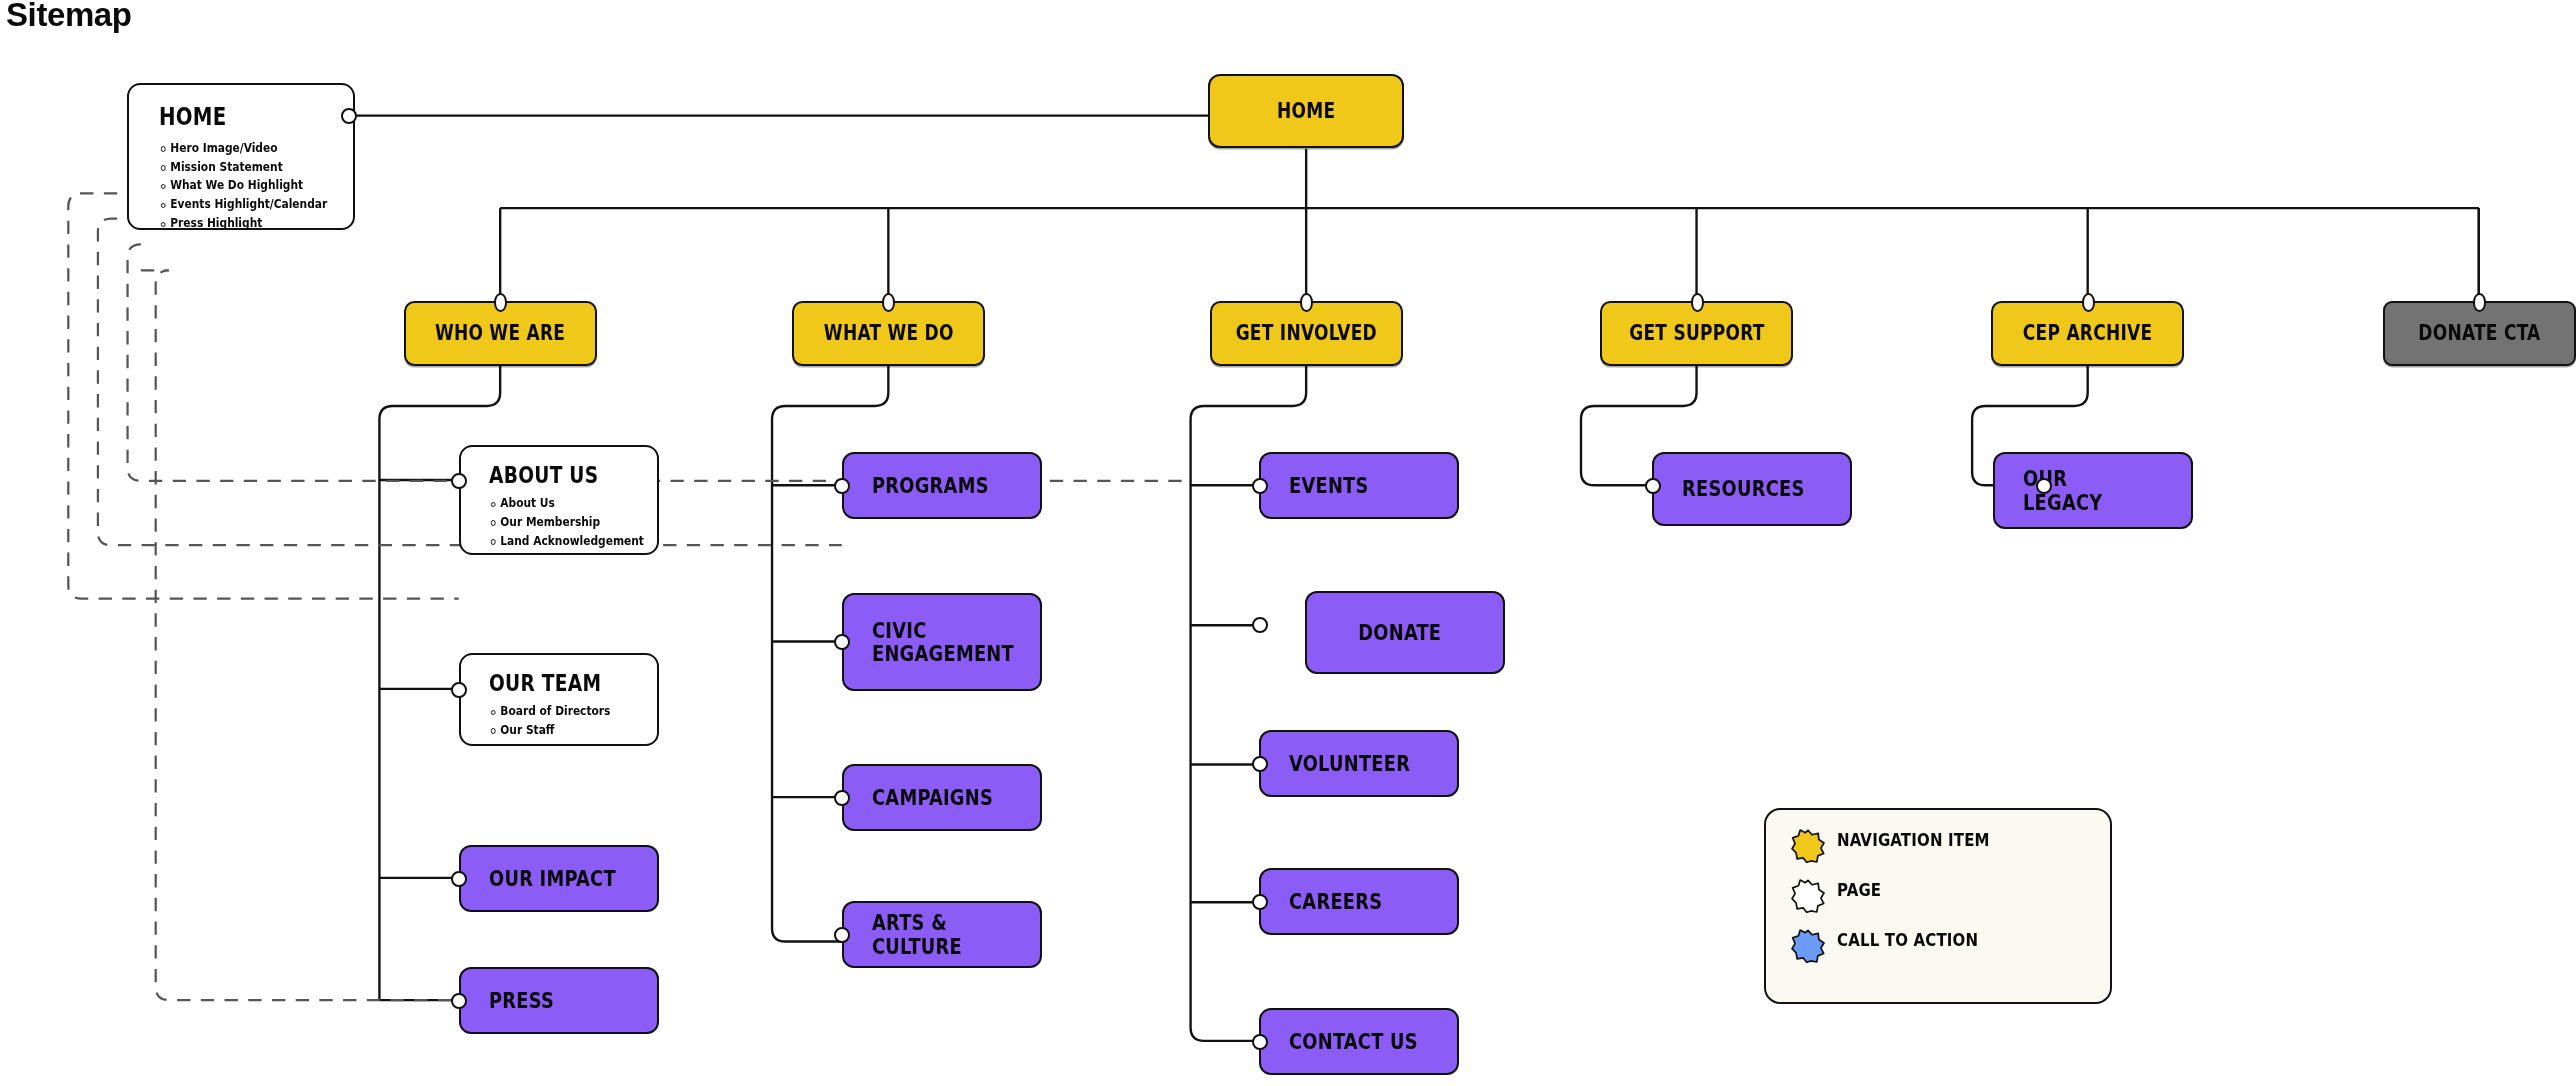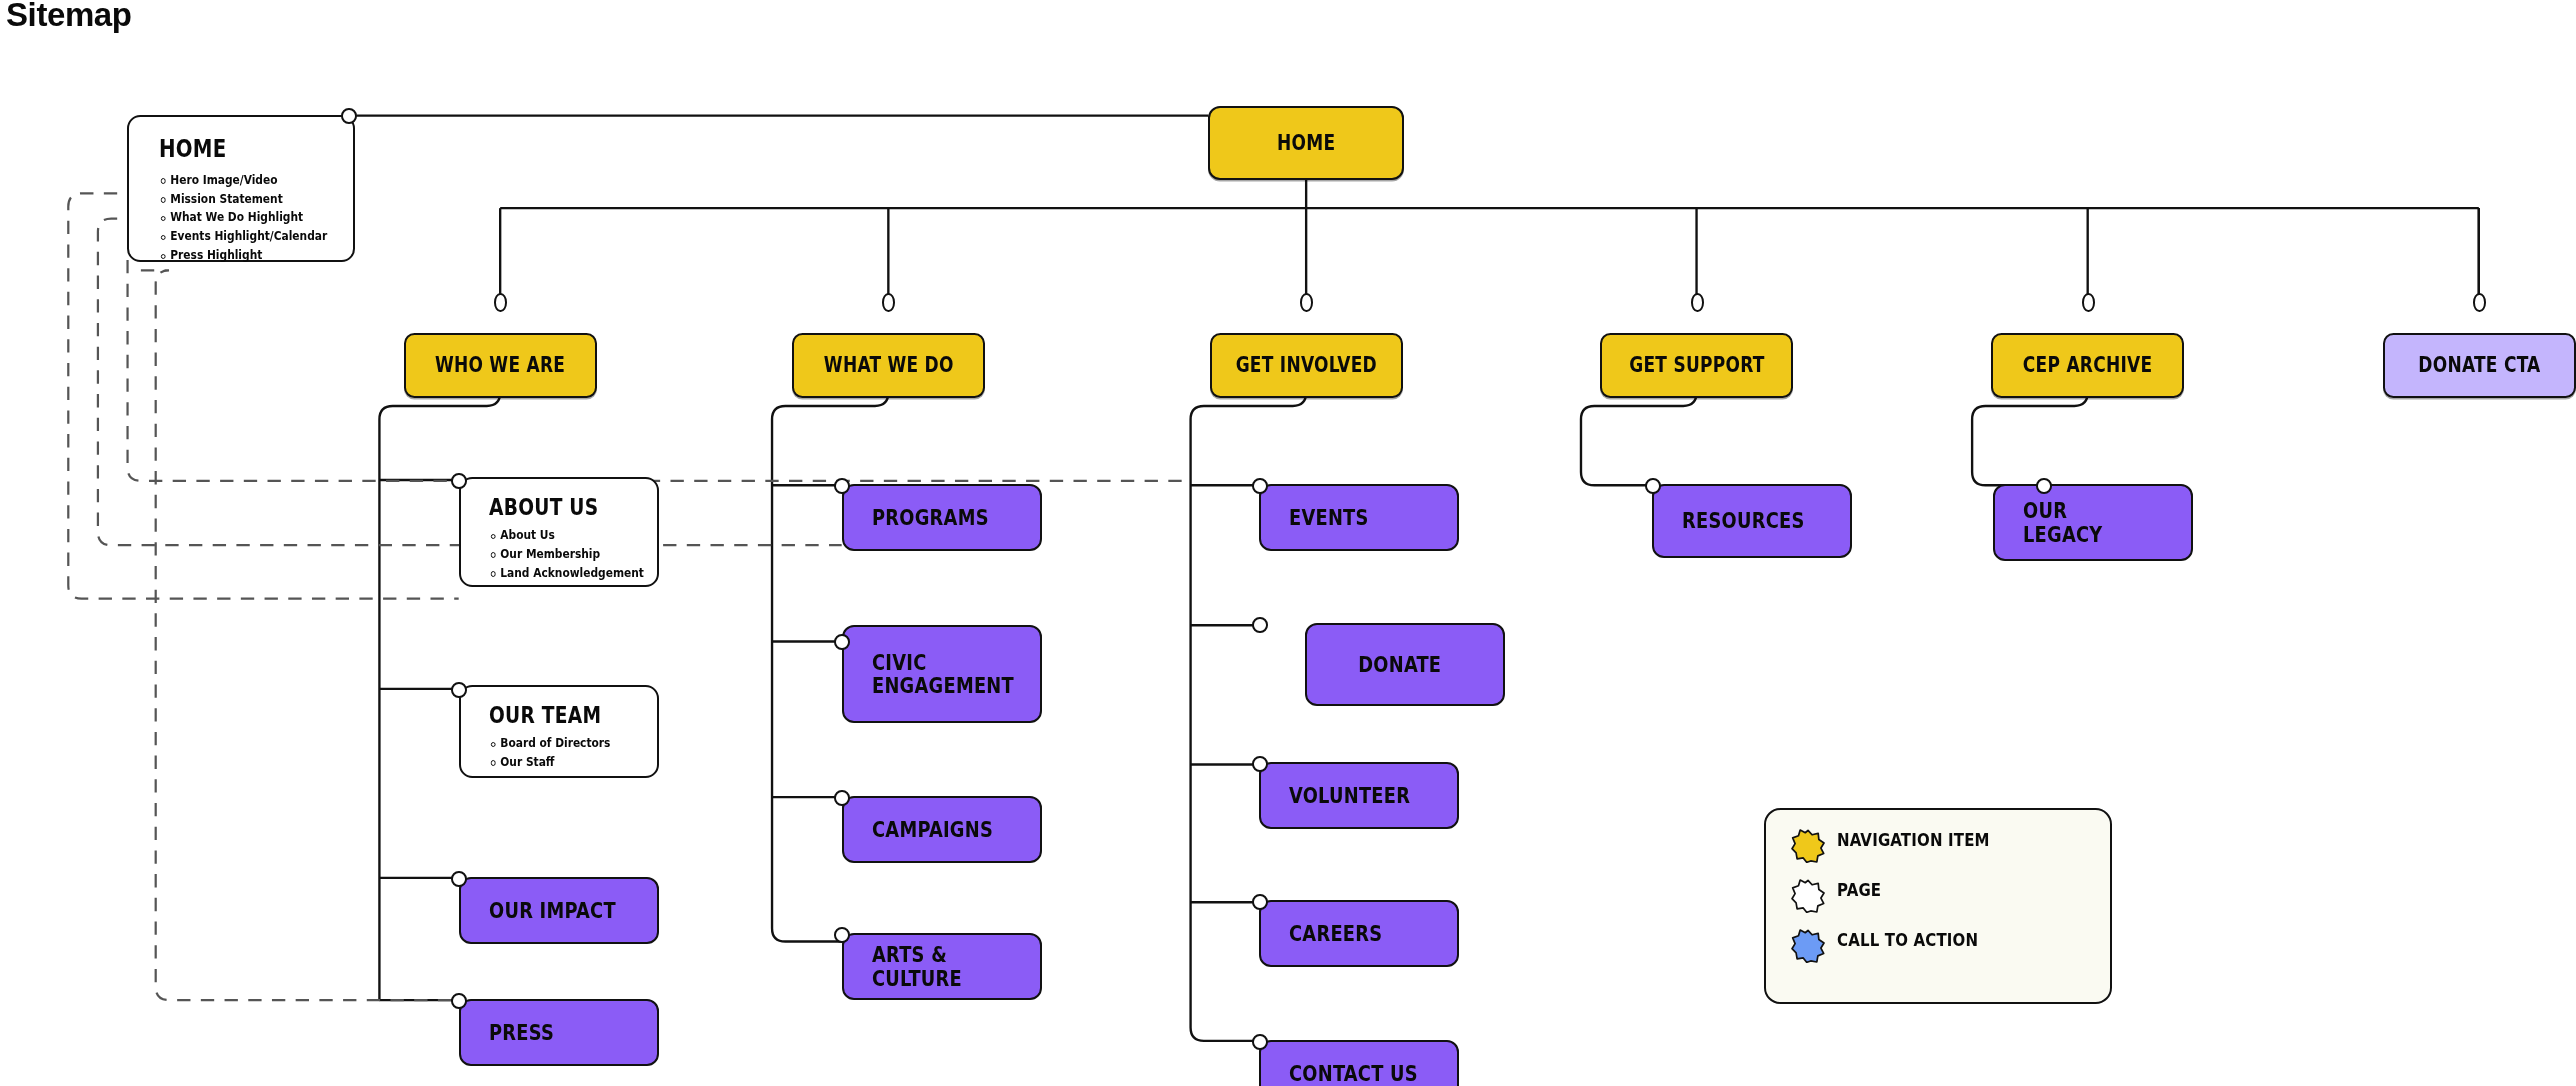--- a/index.html
+++ b/index.html
@@ -39,21 +39,20 @@
   
   .node {
     position: absolute;
     border: 2.6px solid #111111;
     border-radius: 13.3px;
     background: #ffffff;
     display: flex;
     flex-direction: column;
     justify-content: center;
     z-index: 5;
-    margin-top: 32px;
   }
   .node .title {
     font-family: "DejaVu Sans Condensed", "Liberation Sans Narrow", "Liberation Sans", sans-serif;
     font-weight: 700;
     font-stretch: condensed;
     letter-spacing: 0.3px;
     color: #0a0a0a;
     text-transform: uppercase;
     line-height: 1.05;
   }
@@ -66,21 +65,22 @@
     height: 65px;
     box-shadow: 0 1.5px 0 rgba(0,0,0,0.35);
   }
   .nav-node .title {
     font-size: 21.5px;
     transform: scaleX(0.88);
     white-space: nowrap;
   }
   
   .cta-node {
-    background: #c4b5fd;
+    background: #737373;
+    border-radius: 9px;
   }
   
   .page-node {
     background: #8b5cf6;
     border-radius: 12px;
     justify-content: center;
     padding-left: 28px;
     padding-right: 24px;
   }
   .page-node .title {

